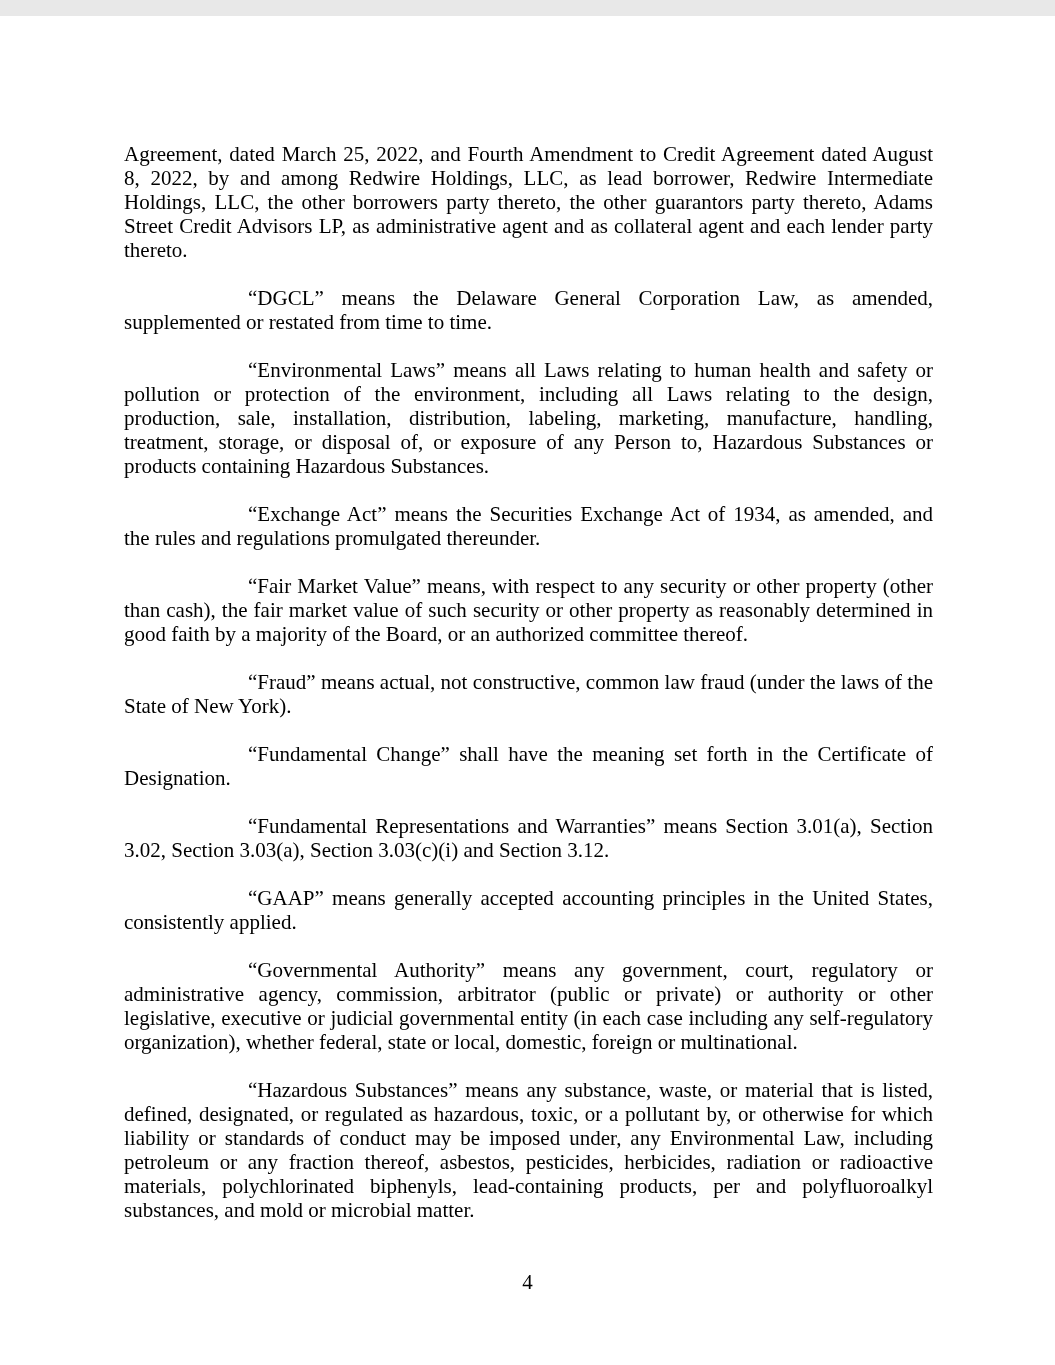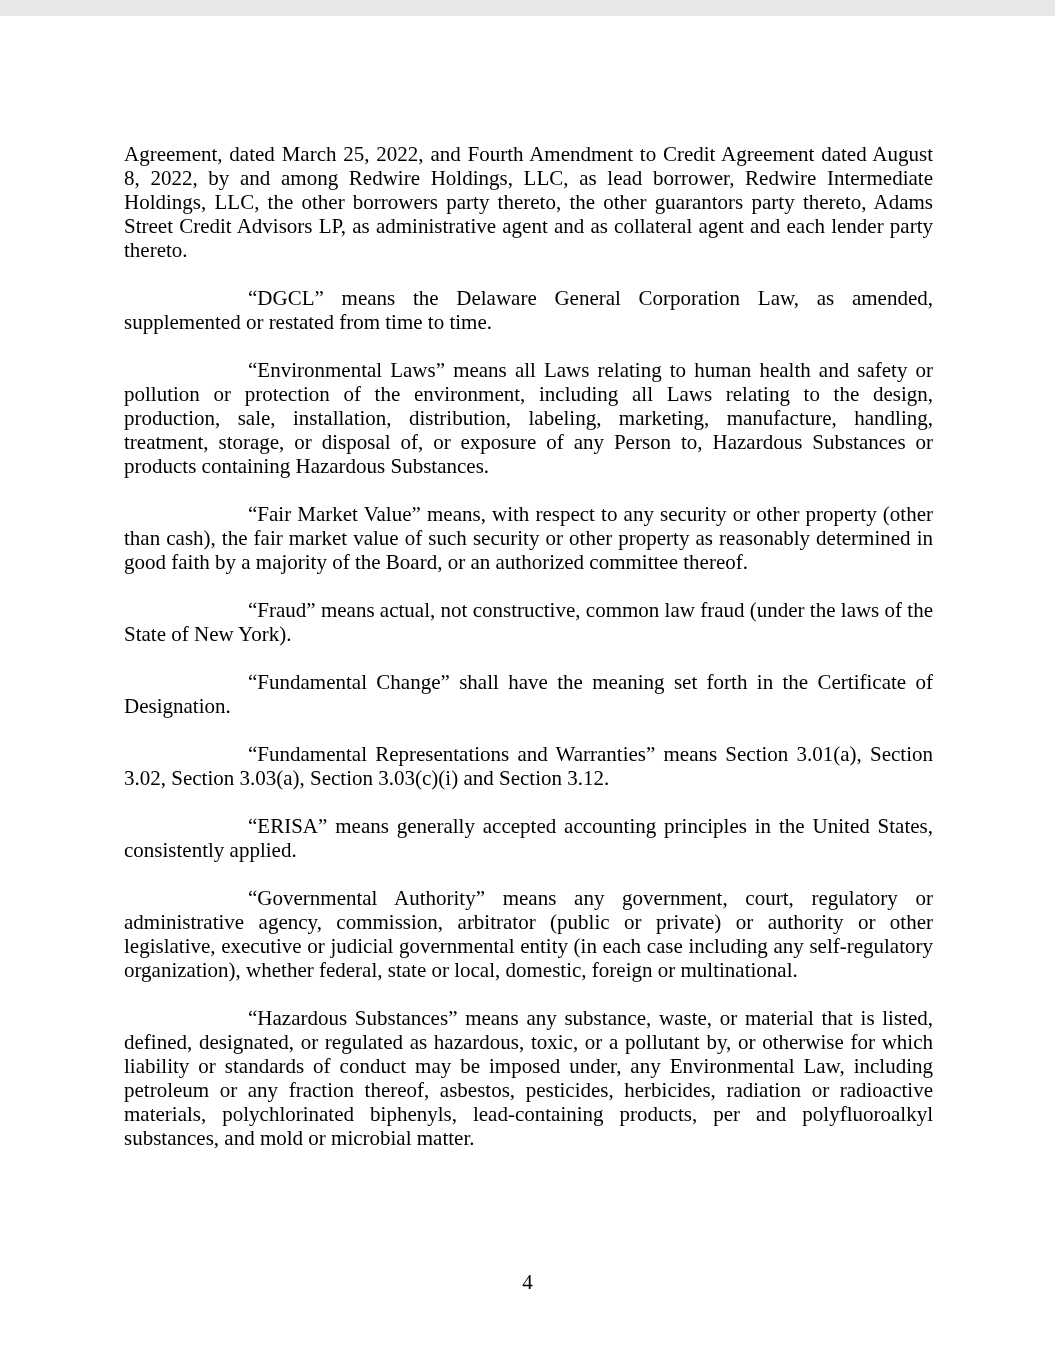--- a/index.html
+++ b/index.html
@@ -44,30 +44,31 @@
 <div class="page">
   <div class="content">
 
     <p class="para"><span>Agreement, dated March 25, 2022, and Fourth Amendment to Credit Agreement dated August 8, 2022, by and among Redwire Holdings, LLC, as lead borrower, Redwire Intermediate Holdings, LLC, the other borrowers party thereto, the other guarantors party thereto, Adams Street Credit Advisors LP, as administrative agent and as collateral agent and each lender party thereto.</span></p>
 
     <p class="para def"><span>“</span><span class="term">DGCL</span><span>”</span><span> means the Delaware General Corporation Law, as amended, supplemented or restated from time to time.</span></p>
 
     <p class="para def"><span>“</span><span class="term">Environmental Laws</span><span>”</span><span> means all Laws relating to human health and safety or pollution or protection of the environment, including all Laws relating to the design, production, sale, installation, distribution, labeling, marketing, manufacture, handling, treatment, storage, or disposal of, or exposure of any Person to, Hazardous Substances or products containing Hazardous Substances.</span></p>
 
 
+    <p class="para def"><span>“</span><span class="term">Exchange Act</span><span>”</span><span> means the Securities Exchange Act of 1934, as amended, and the rules and regulations promulgated thereunder.</span></p>
 
     <p class="para def"><span>“</span><span class="term">Fair Market Value</span><span>”</span><span> means, with respect to any security or other property (other than cash), the fair market value of such security or other property as reasonably determined in good faith by a majority of the Board, or an authorized committee thereof.</span></p>
 
     <p class="para def"><span>“</span><span class="term">Fraud</span><span>”</span><span> means actual, not constructive, common law fraud (under the laws of the State of New York).</span></p>
 
     <p class="para def"><span>“</span><span class="term">Fundamental Change</span><span>”</span><span> shall have the meaning set forth in the Certificate of Designation.</span></p>
 
     <p class="para def"><span>“</span><span class="term">Fundamental Representations and Warranties</span><span>”</span><span> means Section 3.01(a), Section 3.02, Section 3.03(a), Section 3.03(c)(i) and Section 3.12.</span></p>
 
-    <p class="para def"><span>“</span><span class="term">ERISA</span><span>”</span><span> means generally accepted accounting principles in the United States, consistently applied.</span></p>
+    <p class="para def"><span>“</span><span class="term">GAAP</span><span>”</span><span> means generally accepted accounting principles in the United States, consistently applied.</span></p>
 
     <p class="para def"><span>“</span><span class="term">Governmental Authority</span><span>”</span><span> means any government, court, regulatory or administrative agency, commission, arbitrator (public or private) or authority or other legislative, executive or judicial governmental entity (in each case including any self-regulatory organization), whether federal, state or local, domestic, foreign or multinational.</span></p>
 
     <p class="para def"><span>“</span><span class="term">Hazardous Substances</span><span>”</span><span> means any substance, waste, or material that is listed, defined, designated, or regulated as hazardous, toxic, or a pollutant by, or otherwise for which liability or standards of conduct may be imposed under, any Environmental Law, including petroleum or any fraction thereof, asbestos, pesticides, herbicides, radiation or radioactive materials, polychlorinated biphenyls, lead-containing products, per and polyfluoroalkyl substances, and mold or microbial matter.</span></p>
 
   </div>
 
   <div class="footer"><span>4</span></div>
 </div>
 

